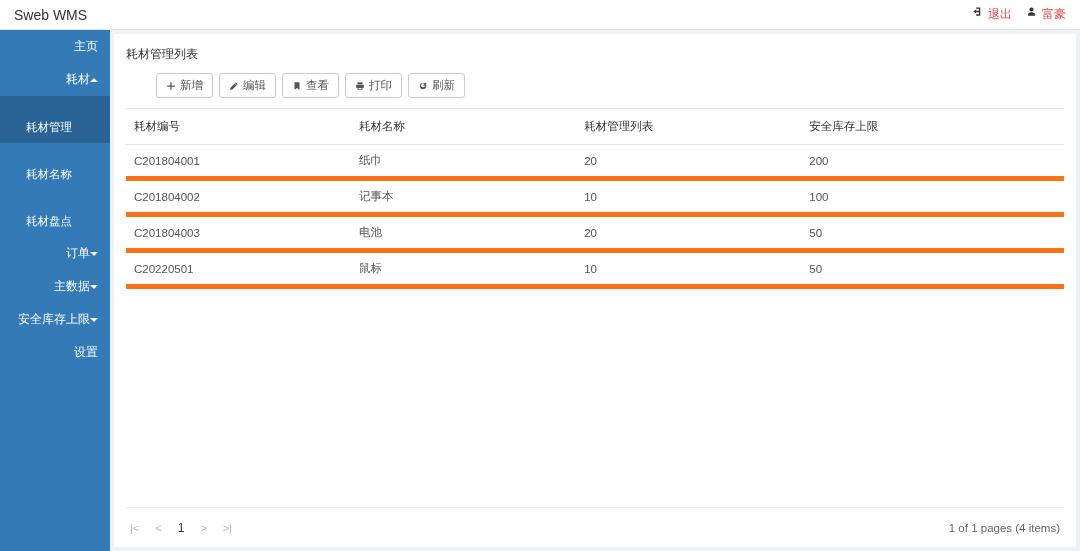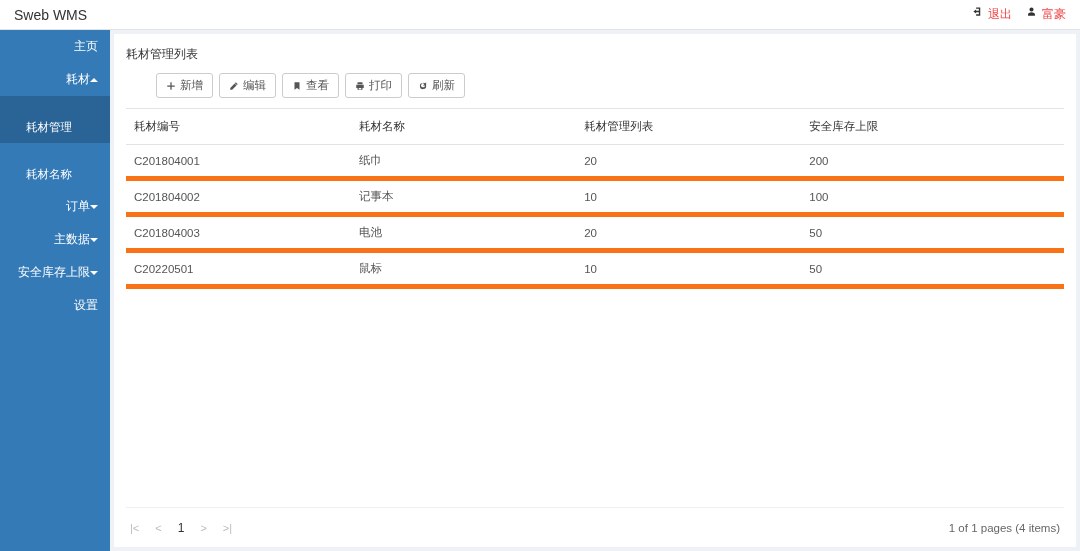--- a/index.html
+++ b/index.html
@@ -58,20 +58,21 @@
   <div class="sidebar" id="sidebar">
       <div class="sb-item">
         <span>主页</span>
       </div>
       <div class="sb-item">
         <span>耗材</span>
         <span class="caret up"></span>
       </div>
       <div class="sb-sub active">耗材管理</div>
       <div class="sb-sub">耗材名称</div>
+      <div class="sb-sub">耗材盘点</div>
       <div class="sb-item">
         <span>订单</span>
         <span class="caret down"></span>
       </div>
       <div class="sb-item">
         <span>主数据</span>
         <span class="caret down"></span>
       </div>
       <div class="sb-item">
         <span>安全库存上限</span>

